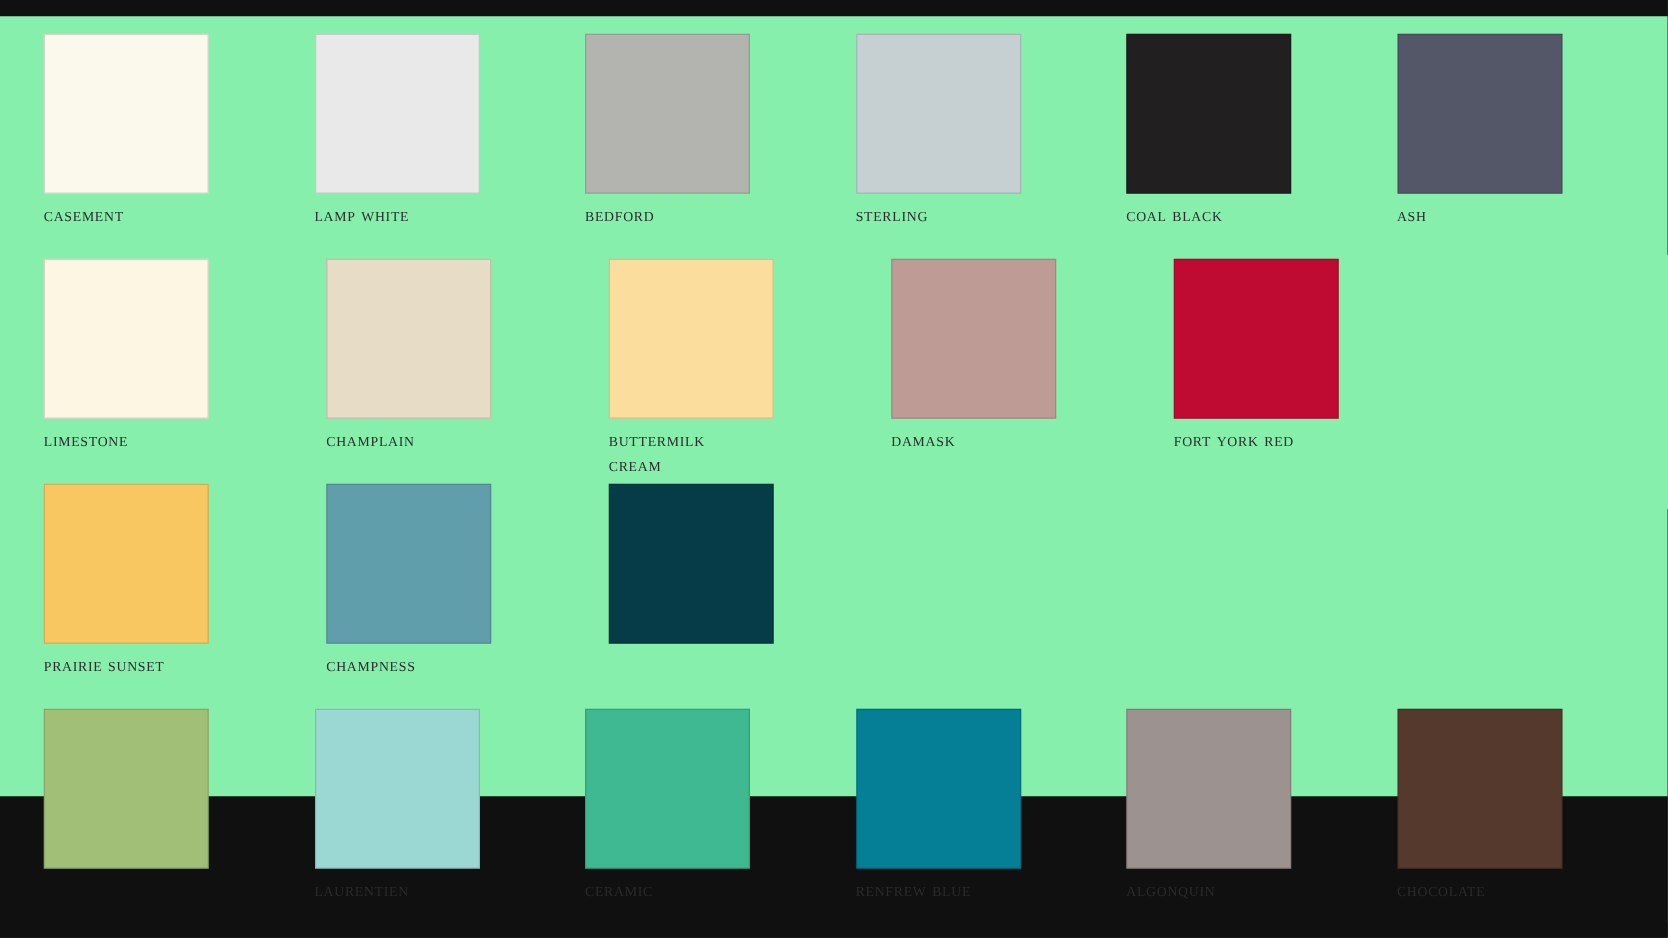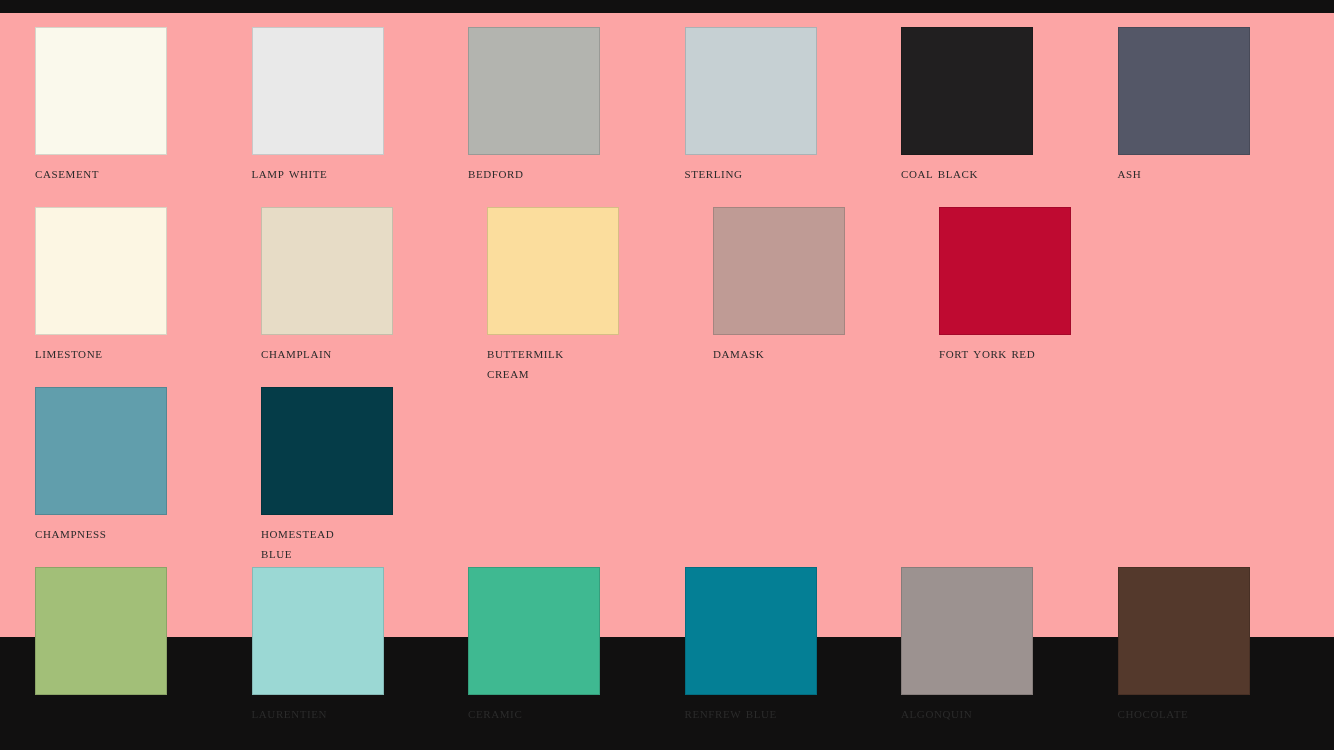--- a/index.html
+++ b/index.html
@@ -27,21 +27,21 @@
   }
   .letterbox.top { top: 0; height: 13px; }
   .letterbox.bottom { bottom: 0; height: 12px; }
 
   .sheet {
     position: absolute;
     left: 0;
     top: 13px;
     width: 1334px;
     height: 624px;
-    background: #fca5a5;
+    background: #86efac;
     font-family: Liberation Serif, serif;
   }
 
   .grid {
     position: absolute;
     left: 35px;
     top: 14px;
     width: 1299px;
   }
 
@@ -127,27 +127,29 @@
             <div class="swatch" style="background: rgb(191, 155, 149);"></div>
             <div class="label">Damask</div>
           </div>
           <div class="cell">
             <div class="swatch" style="background: rgb(191, 10, 49);"></div>
             <div class="label">Fort York Red</div>
           </div>
         </div>
         <div class="row">
           <div class="cell">
+            <div class="swatch" style="background: rgb(248, 199, 98);"></div>
+            <div class="label">Prairie Sunset</div>
+          </div>
+          <div class="cell">
             <div class="swatch" style="background: rgb(97, 158, 172);"></div>
             <div class="label">Champness</div>
           </div>
           <div class="cell">
             <div class="swatch" style="background: rgb(5, 60, 72);"></div>
-            <div class="label">Homestead
-Blue</div>
           </div>
         </div>
         <div class="row">
           <div class="cell">
             <div class="swatch" style="background: rgb(162, 191, 120);"></div>
           </div>
           <div class="cell">
             <div class="swatch" style="background: rgb(155, 216, 212);"></div>
             <div class="label">Laurentien</div>
           </div>

